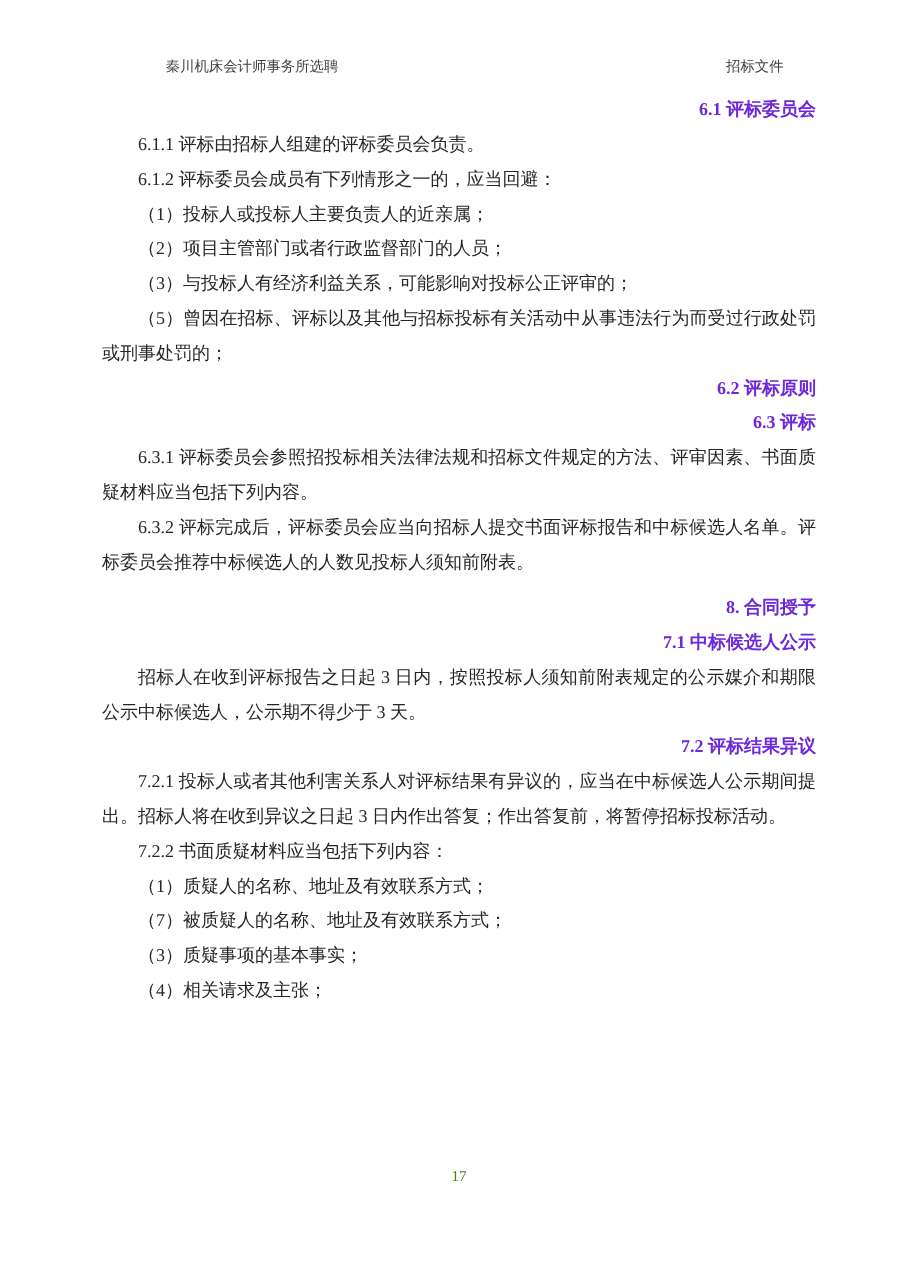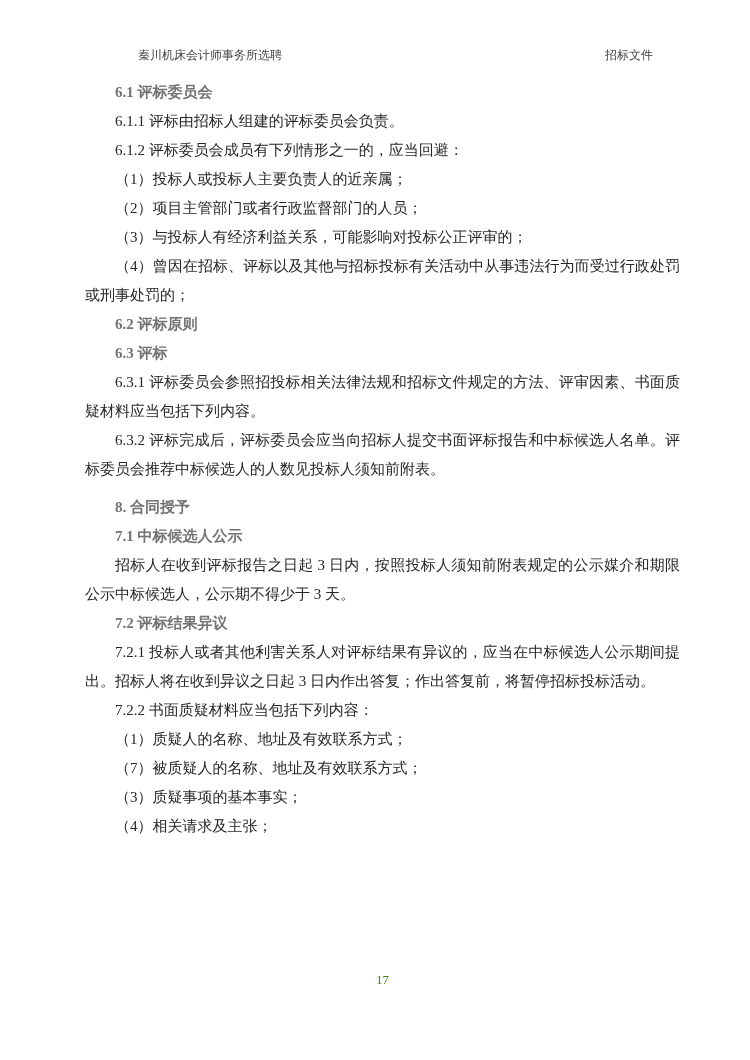--- a/index.html
+++ b/index.html
@@ -38,22 +38,22 @@
     font-size: 15px;
     line-height: 29px;
     text-align: justify;
   }
   .doc-content p {
     margin: 0;
     text-indent: 2em;
   }
   .doc-content p.heading {
     font-weight: 700;
-    text-align: left;
-    color: #737373;
+    text-align: right;
+    color: #6d28d9;
   }
   .doc-content p.space-above {
     margin-top: 9px;
   }
   .page-footer {
     position: absolute;
     top: 972px;
     left: 85px;
     width: 595px;
     text-align: center;
@@ -73,21 +73,21 @@
   </div>
 
   <div class="doc-content">
 
   <p class="heading">6.1 评标委员会</p>
       <p class="para">6.1.1 评标由招标人组建的评标委员会负责。</p>
       <p class="para">6.1.2 评标委员会成员有下列情形之一的，应当回避：</p>
       <p class="para">（1）投标人或投标人主要负责人的近亲属；</p>
       <p class="para">（2）项目主管部门或者行政监督部门的人员；</p>
       <p class="para">（3）与投标人有经济利益关系，可能影响对投标公正评审的；</p>
-      <p class="para">（4）曾因在招标、评标以及其他与招标投标有关活动中从事违法行为而受过行政处罚或刑事处罚的；</p>
+      <p class="para">（5）曾因在招标、评标以及其他与招标投标有关活动中从事违法行为而受过行政处罚或刑事处罚的；</p>
       <p class="heading">6.2 评标原则</p>
       <p class="heading">6.3 评标</p>
       <p class="para">6.3.1 评标委员会参照招投标相关法律法规和招标文件规定的方法、评审因素、书面质疑材料应当包括下列内容。</p>
       <p class="para">6.3.2 评标完成后，评标委员会应当向招标人提交书面评标报告和中标候选人名单。评标委员会推荐中标候选人的人数见投标人须知前附表。</p>
       <p class="heading space-above">8. 合同授予</p>
       <p class="heading">7.1 中标候选人公示</p>
       <p class="para">招标人在收到评标报告之日起 3 日内，按照投标人须知前附表规定的公示媒介和期限公示中标候选人，公示期不得少于 3 天。</p>
       <p class="heading">7.2 评标结果异议</p>
       <p class="para">7.2.1 投标人或者其他利害关系人对评标结果有异议的，应当在中标候选人公示期间提出。招标人将在收到异议之日起 3 日内作出答复；作出答复前，将暂停招标投标活动。</p>
       <p class="para">7.2.2 书面质疑材料应当包括下列内容：</p>

